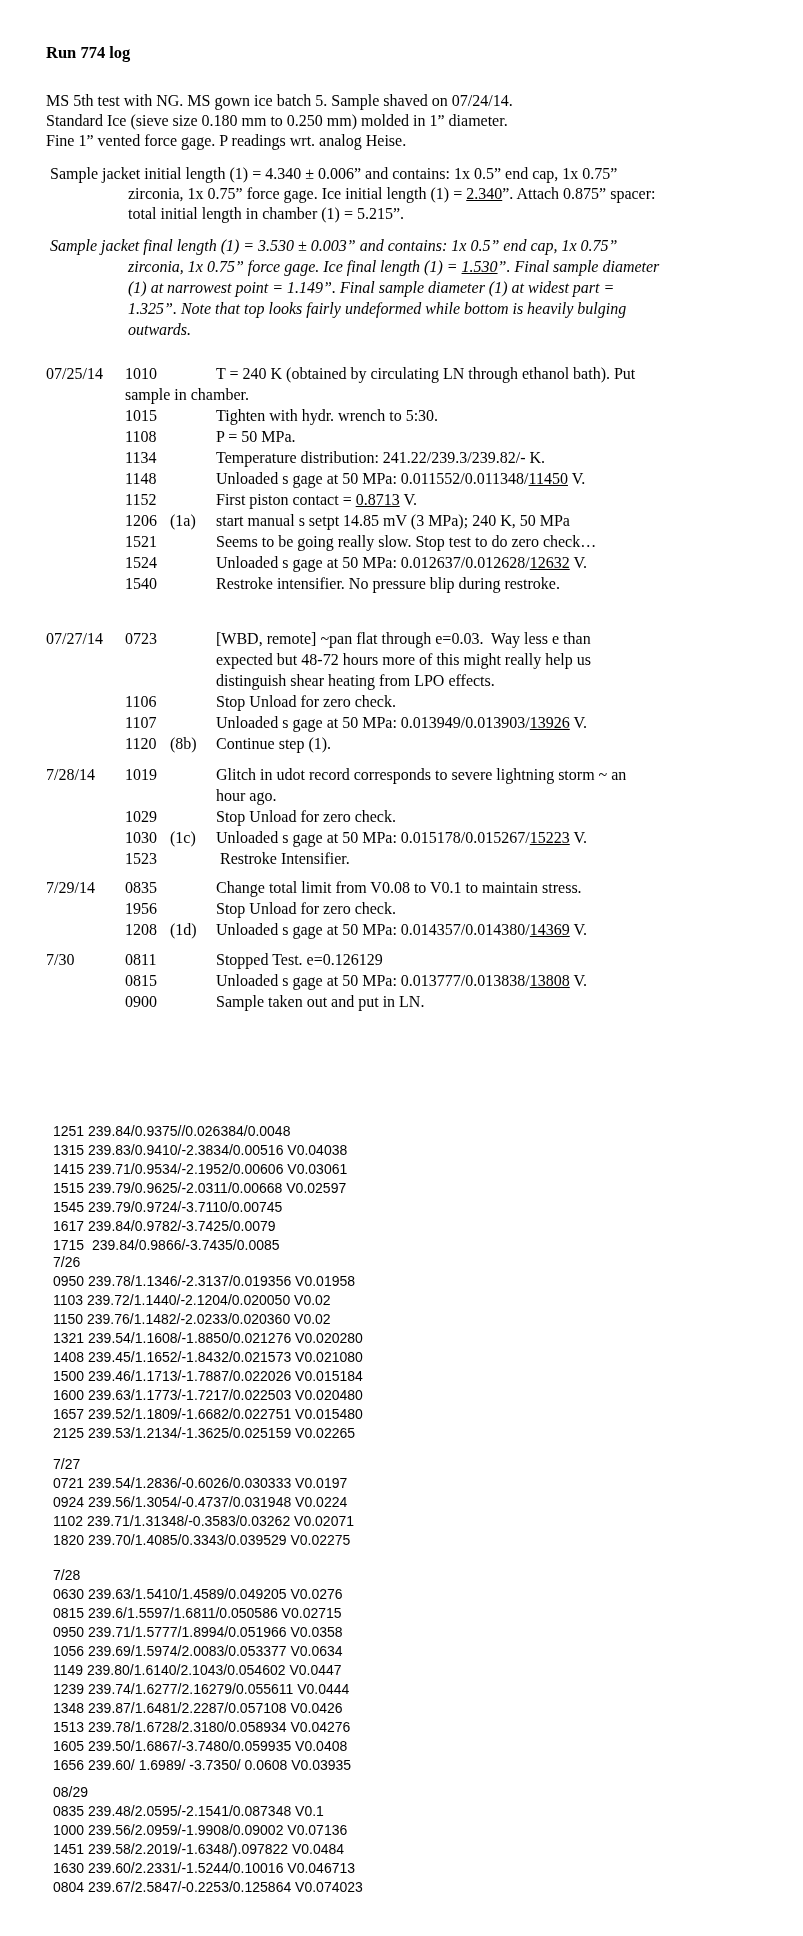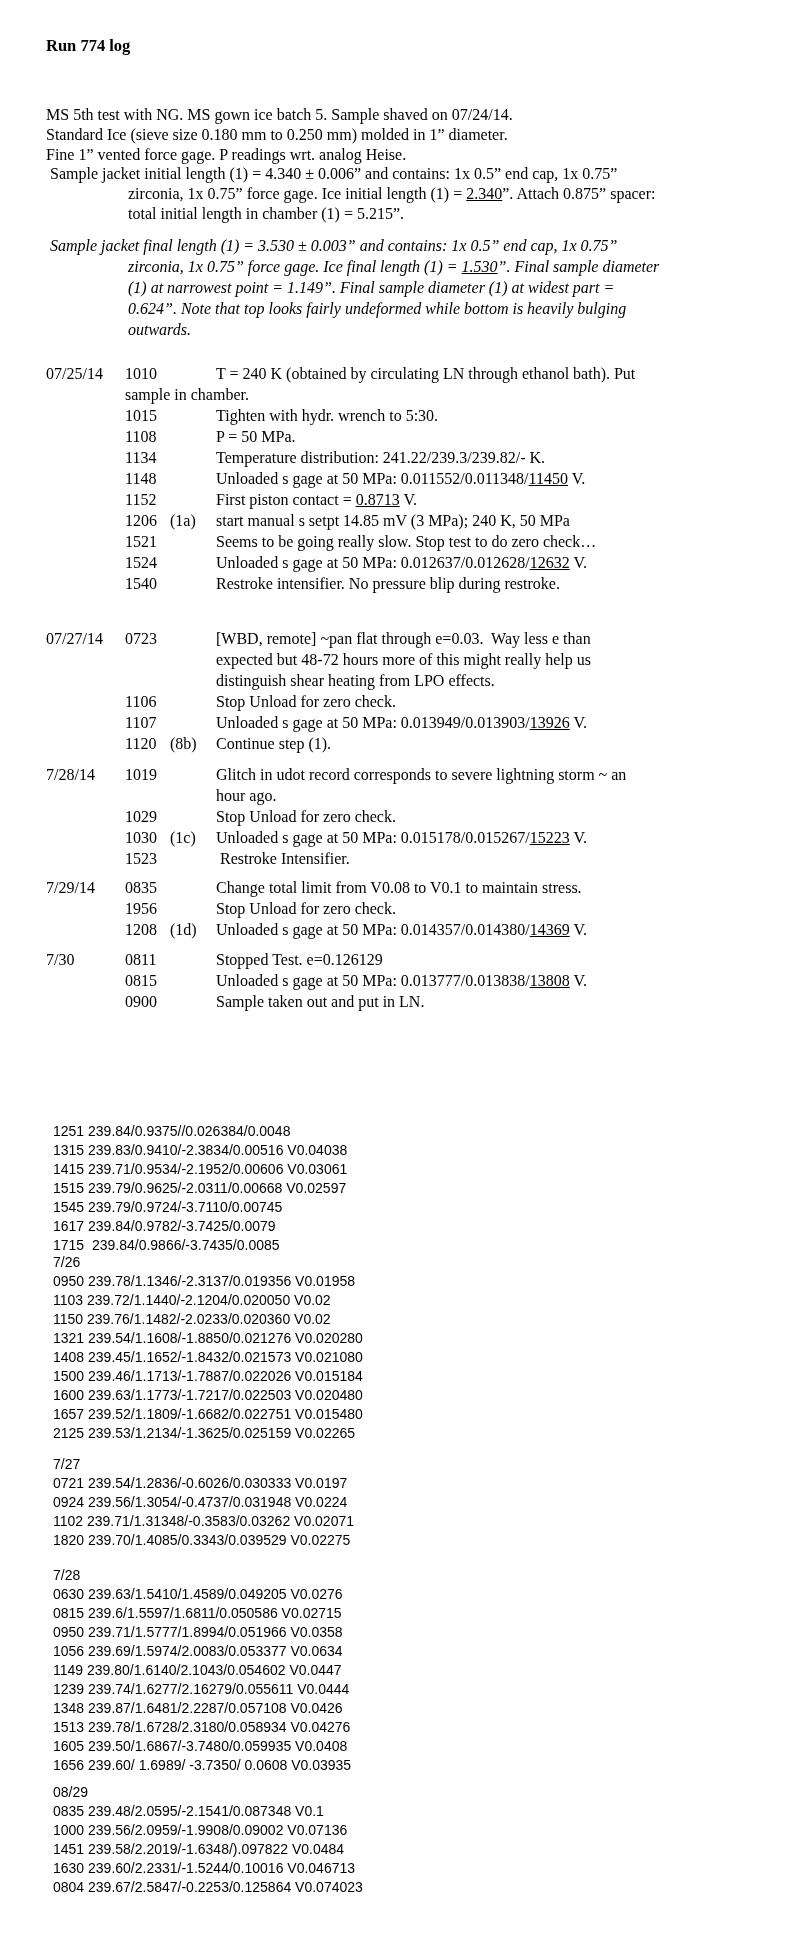--- a/index.html
+++ b/index.html
@@ -5,22 +5,22 @@
   html,body{margin:0;padding:0;}
   body{
     width:803px;height:1936px;
     background:#ffffff;color:#000000;
     font-family:"Liberation Serif",serif;
     font-size:16px;
     position:relative;
     overflow:hidden;
   }
   .abs{position:absolute;left:4px;right:0;}
-  #title{top:36px;left:46px;font-weight:bold;font-size:16.5px;}
-  #intro{top:105px;left:46px;line-height:20px;}
+  #title{top:43px;left:46px;font-weight:bold;font-size:16.5px;}
+  #intro{top:91px;left:46px;line-height:20px;}
   #para-initial{top:164px;line-height:20px;}
   #para-final{top:235px;line-height:21px;font-style:italic;}
   .pline{margin-left:124px;white-space:pre;}
   .pline.first{margin-left:46px;}
   .u{text-decoration:underline;}
   .log-sec{position:absolute;left:0;right:0;line-height:21px;}
   .log-row{position:relative;height:21px;}
   .log-row span{white-space:pre;}
   .c-date{position:absolute;left:46px;}
   .c-time{position:absolute;left:125px;}
@@ -45,21 +45,21 @@
   </div>
 <div id="para-initial" class="abs">
     <div class="pline first"><span>Sample jacket initial length (1) = 4.340 ± 0.006” and contains: 1x 0.5” end cap, 1x 0.75”</span></div>
     <div class="pline"><span>zirconia, 1x 0.75” force gage. Ice initial length (1) = </span><span class="u">2.340</span><span>”. Attach 0.875” spacer:</span></div>
     <div class="pline"><span>total initial length in chamber (1) = 5.215”.</span></div>
   </div>
 <div id="para-final" class="abs">
     <div class="pline first"><span>Sample jacket final length (1) = 3.530 ± 0.003” and contains: 1x 0.5” end cap, 1x 0.75”</span></div>
     <div class="pline"><span>zirconia, 1x 0.75” force gage. Ice final length (1) = </span><span class="u">1.530</span><span>”. Final sample diameter</span></div>
     <div class="pline"><span>(1) at narrowest point = 1.149”. Final sample diameter (1) at widest part =</span></div>
-    <div class="pline"><span>0.624”. Note that top looks fairly undeformed while bottom is heavily bulging</span></div>
+    <div class="pline"><span>1.325”. Note that top looks fairly undeformed while bottom is heavily bulging</span></div>
     <div class="pline"><span>outwards.</span></div>
   </div>
 <div id="log">
     <div class="log-sec" style="top: 363px;">
       <div class="log-row">
         <span class="c-date">07/25/14</span>
         <span class="c-time">1010</span>
         <span class="c-desc"><span>T = 240 K (obtained by circulating LN through ethanol bath). Put</span></span>
       </div>
       <div class="log-row">

